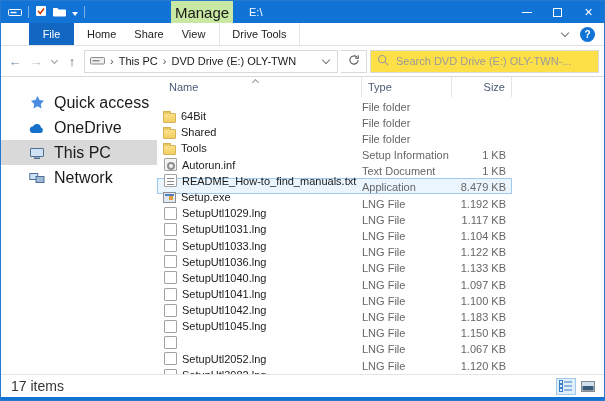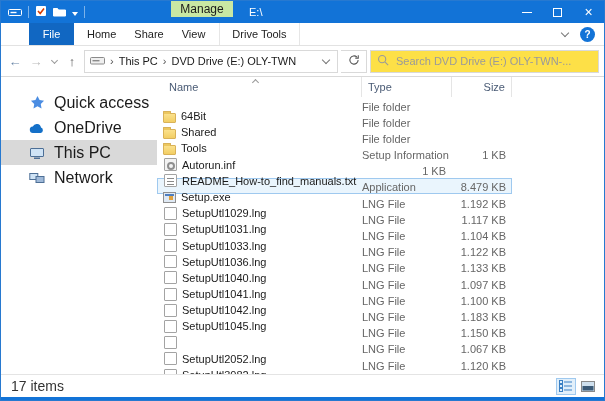--- a/index.html
+++ b/index.html
@@ -9,21 +9,21 @@
     border:1px solid #2779d0; display:flex; flex-direction:column; overflow:hidden;
   }
 
   
   .titlebar { flex:0 0 22px; background:#1273d7; display:flex; align-items:center; position:relative; color:#fff; }
   .app-icon { margin-left:7px; display:flex; }
   .qat { display:flex; align-items:center; gap:6px; margin-left:6px; }
   .qat-sep { width:1px; height:12px; background:rgba(255,255,255,.45); }
   .qat-chevron { width:0; height:0; border-left:3px solid transparent; border-right:3px solid transparent; border-top:4px solid #fff; margin-top:3px; }
   .qat-chevron-line { width:7px; height:1px; background:#fff; margin:0 auto 2px; }
-  .manage-tab { position:absolute; left:170px; top:0; width:62px; height:16px; background:#c9e8a3; color:#1a1a1a; font-size:12px; display:flex; align-items:center; justify-content:center; }
+  .manage-tab { position:absolute; left:170px; top:0; width:62px; height:22px; background:#c9e8a3; color:#1a1a1a; font-size:15px; display:flex; align-items:center; justify-content:center; }
   .win-title { position:absolute; left:248px; font-size:11px; color:#fff; }
   .win-controls { margin-left:auto; display:flex; height:100%; }
   .ctrl { width:31px; height:100%; display:flex; align-items:center; justify-content:center; font-size:13px; }
   .min-glyph { width:10px; height:1px; background:#fff; }
   .max-glyph { width:9px; height:9px; border:1px solid #fff; }
   .close-glyph { color:#fff; font-size:14px; line-height:1; }
 
   
   .tabsrow { flex:0 0 23px; display:flex; align-items:stretch; background:#fff; border-bottom:1px solid #e2e2e2; }
   .tabs-left { display:flex; align-items:stretch;margin-left:28px; }
@@ -273,20 +273,21 @@
               <span>Autorun.inf</span>
             </span>
             <span class="ctype">Setup Information</span>
             <span class="csize">1 KB</span>
           </div>
           <div class="frow">
             <span class="cname">
               <span class="fi txt-icon"></span>
               <span>README_How-to_find_manuals.txt</span>
             </span>
+            <span class="ctype">Text Document</span>
             <span class="csize">1 KB</span>
           </div>
           <div class="frow selected">
             <span class="cname">
               <span class="fi exe-icon"></span>
               <span>Setup.exe</span>
             </span>
             <span class="ctype">Application</span>
             <span class="csize">8.479 KB</span>
           </div>

